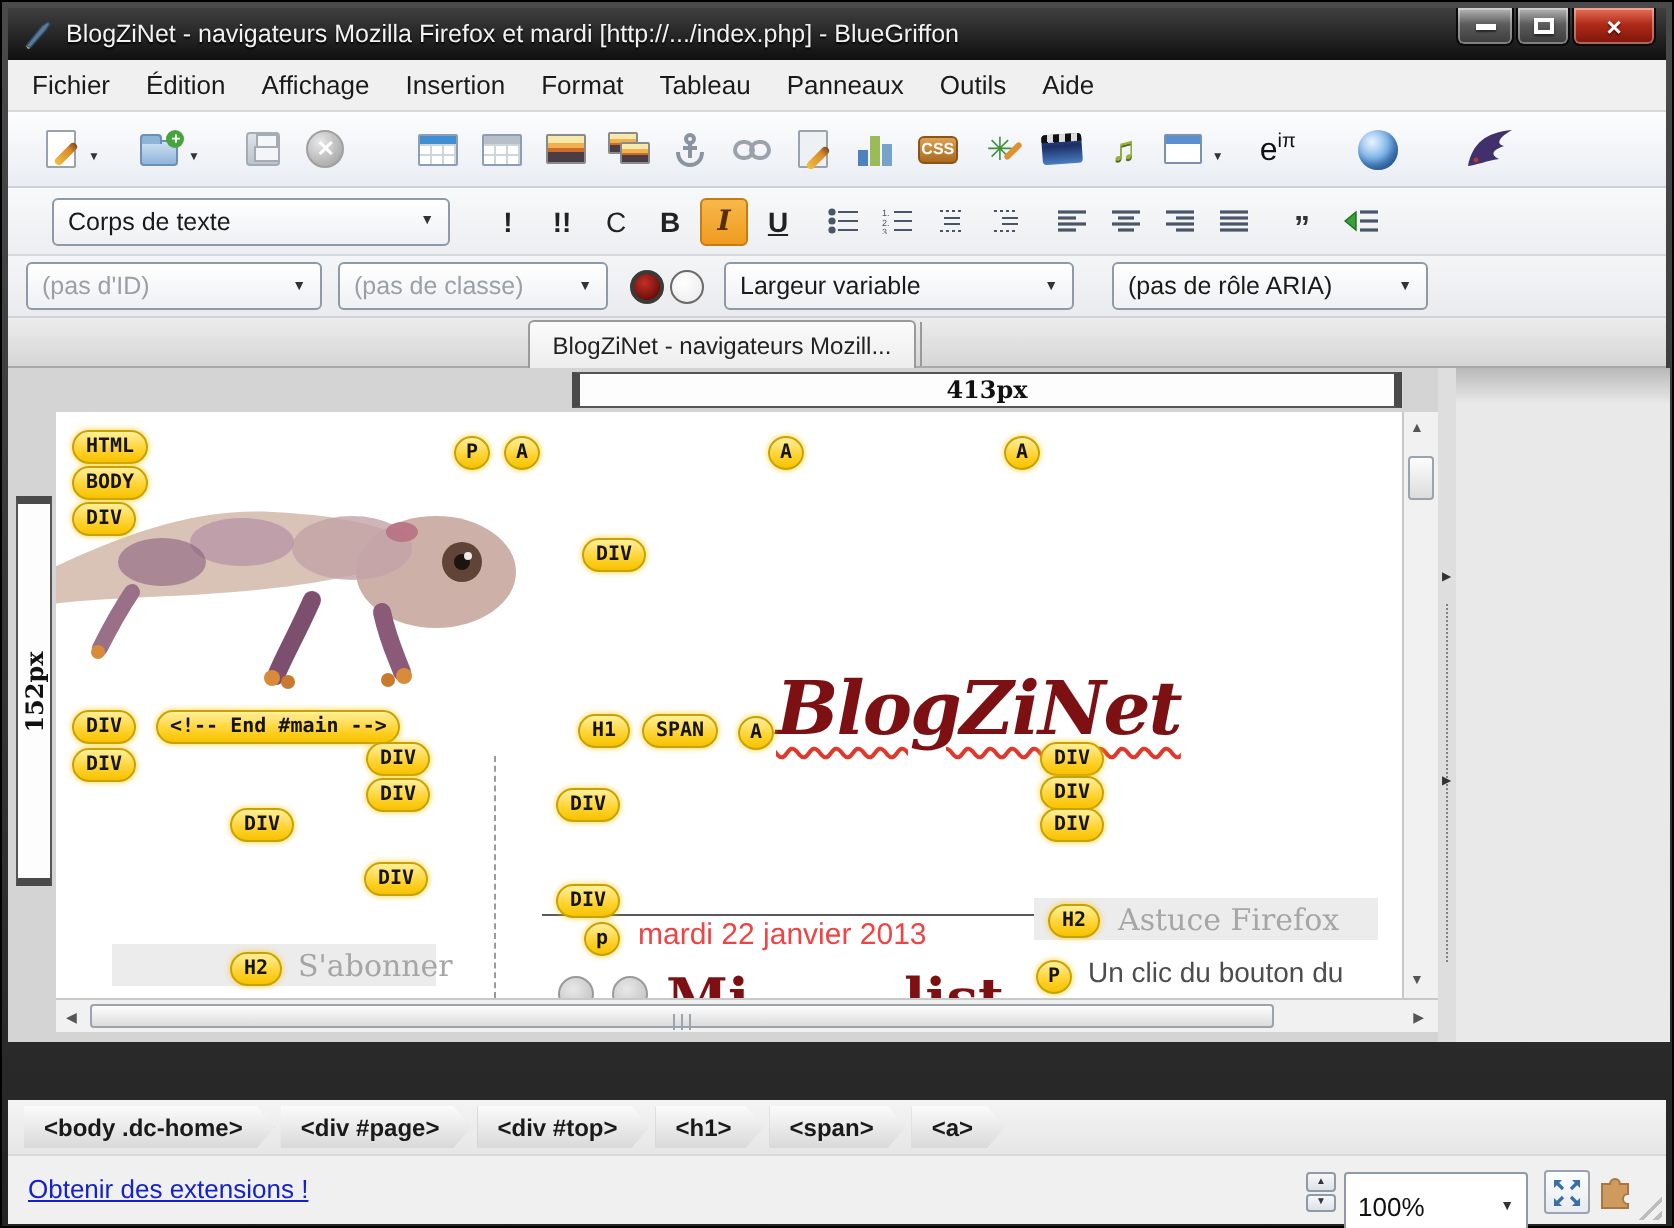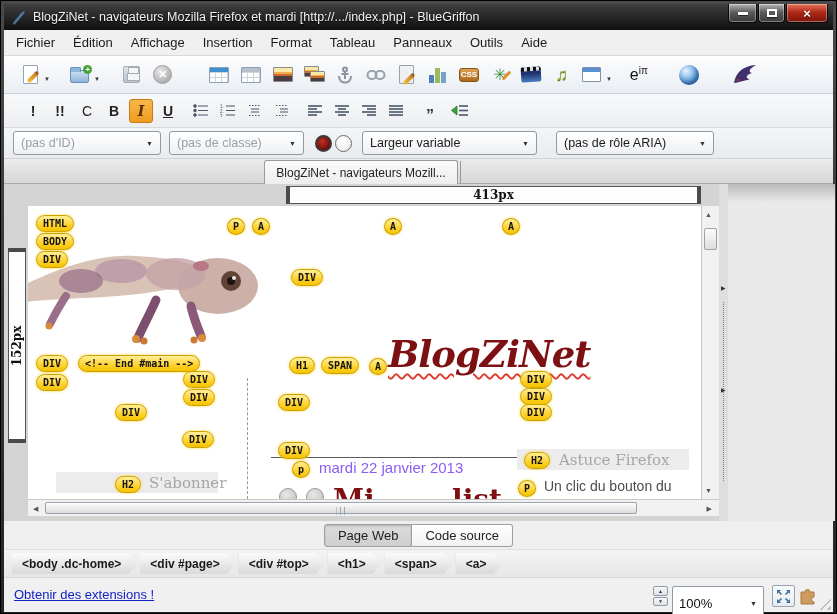--- a/index.html
+++ b/index.html
@@ -109,21 +109,21 @@
   .canvas { position:absolute; left:24px; top:22px; width:673px; height:293px; background:#fff; overflow:hidden; }
   .pill { position:absolute; background:linear-gradient(#ffef9a,#ffd22e 60%,#f6c200); border:1px solid #c9a100;
     border-radius:9px; font:bold 10px "DejaVu Sans Mono",monospace; color:#151515; padding:2px 6px 2px;
     box-shadow:0 0 3px rgba(255,200,0,.8); white-space:nowrap; z-index:5; }
   .pill.circ { border-radius:50%; padding:2px 5px; }
   .site-title { position:absolute; left:360px; top:126px; font:bold italic 37px "DejaVu Serif",serif;
     color:#7c1013; letter-spacing:-1px;
     text-decoration:underline wavy #e0392b 2px; text-underline-offset:6px; z-index:4; }
   .gray-bar { position:absolute; height:21px; background:#ececec; }
   .serif-gray { position:absolute; font:15px "DejaVu Serif",serif; color:#a6a6a6; z-index:6; }
-  .date-text { position:absolute; font-size:15px; color:#8b5cf6; z-index:4; }
+  .date-text { position:absolute; font-size:15px; color:#ef4444; z-index:4; }
   .sidebar-p { position:absolute; font-size:14px; color:#4d4d4d; z-index:4; }
   .hline { position:absolute; height:1px; background:#5a5a5a; }
   .dashline { position:absolute; width:1px; border-left:1px dashed #9a9a9a; }
   .clip-frag { position:absolute; font:bold 28px "DejaVu Serif",serif; color:#7c1013; top:277px; }
   .clip-circ { position:absolute; width:18px; height:18px; border-radius:50%; top:282px;
     background:radial-gradient(circle at 40% 35%,#e8e8e8,#bdbdbd); border:1px solid #9a9a9a; }
 
   
   .vscroll { position:absolute; left:697px; top:22px; width:18px; height:293px; background:#f1f1f1; border-left:1px solid #c8c8c8; }
   .hscroll { position:absolute; left:24px; top:315px; width:691px; height:17px; background:#f1f1f1; border-top:1px solid #c8c8c8; }
@@ -286,20 +286,24 @@
     </div>
     <div class="tbi" style="margin-left:30px">
       <svg width="26" height="23" viewBox="0 0 26 23">
         <path d="M2,20 C4,9 11,3 24,2 C17,6 16,9 20,10 C14,12 13,14.5 17.5,16.5 C11,17.5 6.5,19.5 2,20 Z" fill="#41306b"></path>
         <circle cx="6" cy="17" r="1.2" fill="#b03a2e"></circle>
       </svg>
     </div>
   </div>
 
   <div class="toolbar2">
+    <div class="combo" style="width:199px;margin-left:22px">
+      <span class="cv">Corps de texte</span>
+      <span class="dd">▼</span>
+    </div>
     <div class="fmt-btn" style="margin-left:17px">!</div>
     <div class="fmt-btn" style="margin-left:3px">!!</div>
     <div class="fmt-btn" style="margin-left:3px;font-weight:normal">C</div>
     <div class="fmt-btn" style="margin-left:3px">B</div>
     <div class="fmt-btn serif active" style="margin-left:3px;font-style:italic">I</div>
     <div class="fmt-btn u" style="margin-left:3px">U</div>
     <div class="icon-btn" style="margin-left:9px">
       <svg width="16" height="13" viewBox="0 0 16 13" stroke="#4a5568">
         <circle cx="2" cy="2" r="1.3" fill="#4a5568"></circle>
           <circle cx="2" cy="6.5" r="1.3" fill="#4a5568"></circle>
@@ -493,24 +497,20 @@
       <span class="sb-arrow" style="right:7px;top:5px">▶</span>
     </div>
   </div>
 
   <div class="splitter">
     <span class="split-arrow" style="top:100px">▶</span>
     <span class="split-arrow" style="top:202px">▶</span>
   </div>
   <div class="sidepanel"></div>
 
-  <div class="viewtabs">
-    <div class="vtab sel">Page Web</div>
-    <div class="vtab unsel">Code source</div>
-  </div>
 
   <div class="breadcrumb">
     <span class="crumb">&lt;body .dc-home&gt;</span>
     <span class="crumb">&lt;div #page&gt;</span>
     <span class="crumb">&lt;div #top&gt;</span>
     <span class="crumb">&lt;h1&gt;</span>
     <span class="crumb">&lt;span&gt;</span>
     <span class="crumb">&lt;a&gt;</span>
   </div>
 

